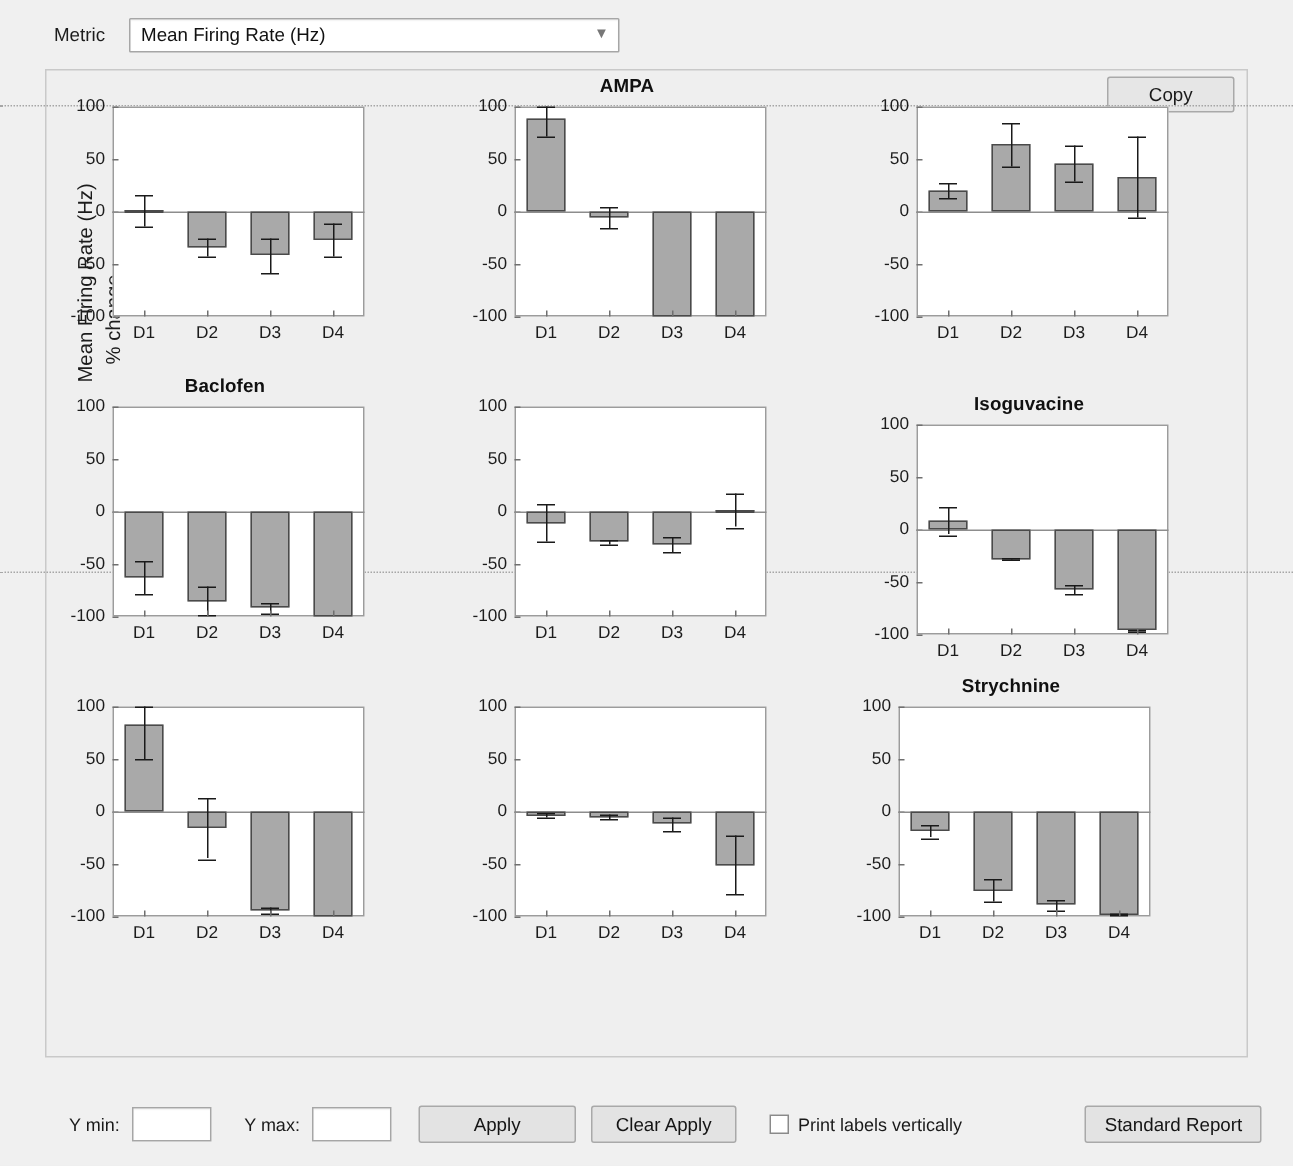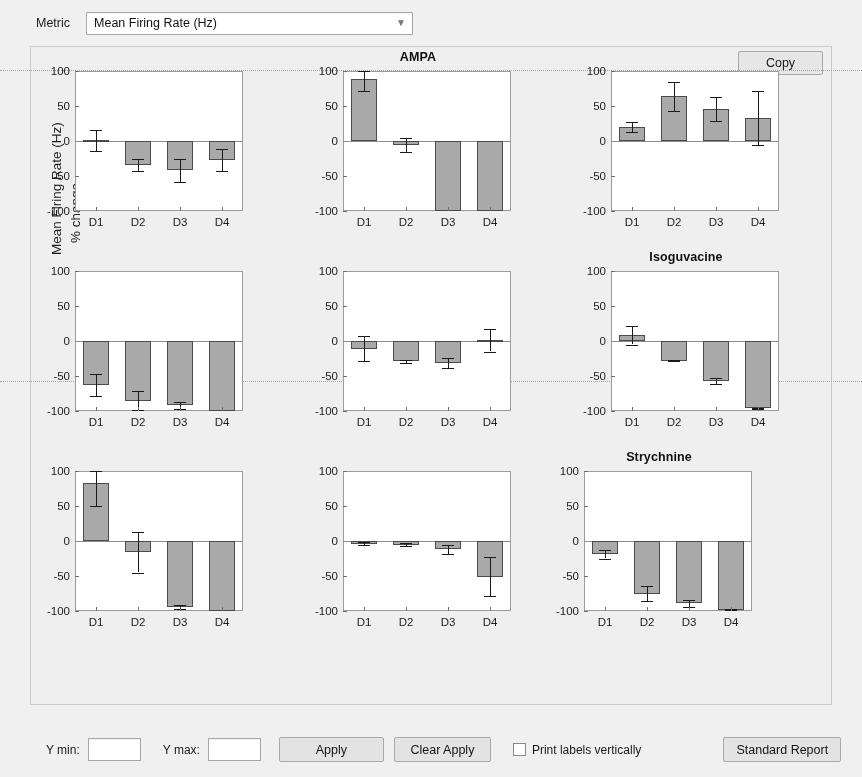--- a/index.html
+++ b/index.html
@@ -374,20 +374,21 @@
         <div class="xtick-mark" style="left: 105px;"></div>
         <div class="bar" style="left: 133.98px; top: 46.9px; width: 26.04px; height: 23.1px; background: rgb(169, 169, 169); border-color: rgb(74, 74, 74);"></div>
         <div class="errbar-line" style="left: 147px; top: 19.6px; height: 54.6px;"></div>
         <div class="errbar-cap" style="left: 141px; top: 19.6px; width: 12px;"></div>
         <div class="errbar-cap" style="left: 141px; top: 74.2px; width: 12px;"></div>
         <div class="xtick-label" style="left: 147px;">D4</div>
         <div class="xtick-mark" style="left: 147px;"></div>
       </div>
     </div>
     <div class="subplot" style="left: 0px; top: 200px;">
+      <div class="sp-title">Baclofen</div>
       <div class="axes-wrap">
         <div class="axes-box"></div>
         <div class="ytick-label" style="top: 0px;">100</div>
         <div class="ytick-mark" style="top: 0px;"></div>
         <div class="ytick-label" style="top: 35px;">50</div>
         <div class="ytick-mark" style="top: 35px;"></div>
         <div class="ytick-label" style="top: 70px;">0</div>
         <div class="ytick-mark" style="top: 70px;"></div>
         <div class="ytick-label" style="top: 105px;">-50</div>
         <div class="ytick-mark" style="top: 105px;"></div>
@@ -450,21 +451,21 @@
         <div class="xtick-label" style="left: 105px;">D3</div>
         <div class="xtick-mark" style="left: 105px;"></div>
         <div class="bar" style="left: 133.98px; top: 69.3px; width: 26.04px; height: 1px; background: rgb(169, 169, 169); border-color: rgb(74, 74, 74);"></div>
         <div class="errbar-line" style="left: 147px; top: 58.1px; height: 22.4px;"></div>
         <div class="errbar-cap" style="left: 141px; top: 58.1px; width: 12px;"></div>
         <div class="errbar-cap" style="left: 141px; top: 80.5px; width: 12px;"></div>
         <div class="xtick-label" style="left: 147px;">D4</div>
         <div class="xtick-mark" style="left: 147px;"></div>
       </div>
     </div>
-    <div class="subplot" style="left: 536px; top: 200px;">
+    <div class="subplot" style="left: 536px; top: 212px;">
       <div class="sp-title">Isoguvacine</div>
       <div class="axes-wrap">
         <div class="axes-box"></div>
         <div class="ytick-label" style="top: 0px;">100</div>
         <div class="ytick-mark" style="top: 0px;"></div>
         <div class="ytick-label" style="top: 35px;">50</div>
         <div class="ytick-mark" style="top: 35px;"></div>
         <div class="ytick-label" style="top: 70px;">0</div>
         <div class="ytick-mark" style="top: 70px;"></div>
         <div class="ytick-label" style="top: 105px;">-50</div>
@@ -568,21 +569,21 @@
         <div class="xtick-label" style="left: 105px;">D3</div>
         <div class="xtick-mark" style="left: 105px;"></div>
         <div class="bar" style="left: 133.98px; top: 70px; width: 26.04px; height: 35.7px; background: rgb(169, 169, 169); border-color: rgb(74, 74, 74);"></div>
         <div class="errbar-line" style="left: 147px; top: 86.1px; height: 39.2px;"></div>
         <div class="errbar-cap" style="left: 141px; top: 86.1px; width: 12px;"></div>
         <div class="errbar-cap" style="left: 141px; top: 125.3px; width: 12px;"></div>
         <div class="xtick-label" style="left: 147px;">D4</div>
         <div class="xtick-mark" style="left: 147px;"></div>
       </div>
     </div>
-    <div class="subplot" style="left: 509px; top: 400px;">
+    <div class="subplot" style="left: 524px; top: 400px;">
       <div class="sp-title">Strychnine</div>
       <div class="axes-wrap">
         <div class="axes-box"></div>
         <div class="ytick-label" style="top: 0px;">100</div>
         <div class="ytick-mark" style="top: 0px;"></div>
         <div class="ytick-label" style="top: 35px;">50</div>
         <div class="ytick-mark" style="top: 35px;"></div>
         <div class="ytick-label" style="top: 70px;">0</div>
         <div class="ytick-mark" style="top: 70px;"></div>
         <div class="ytick-label" style="top: 105px;">-50</div>

